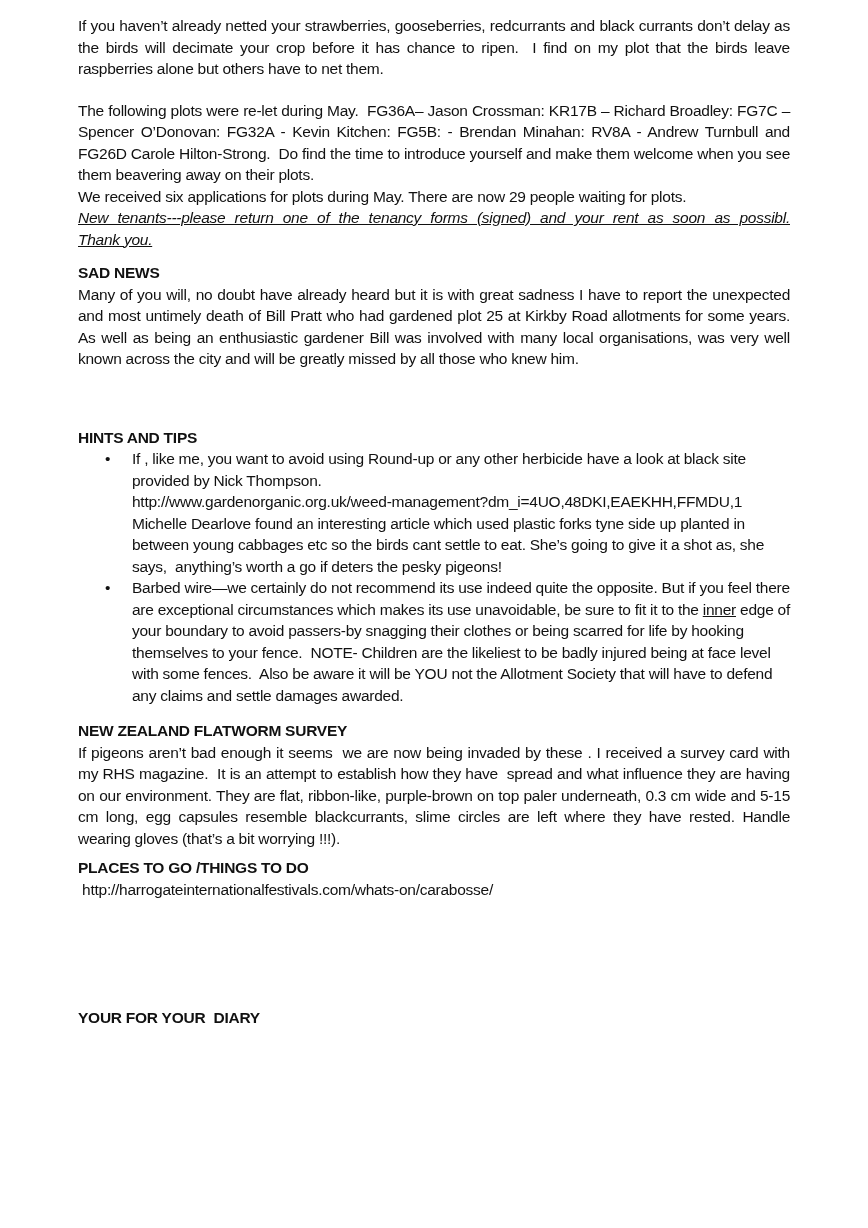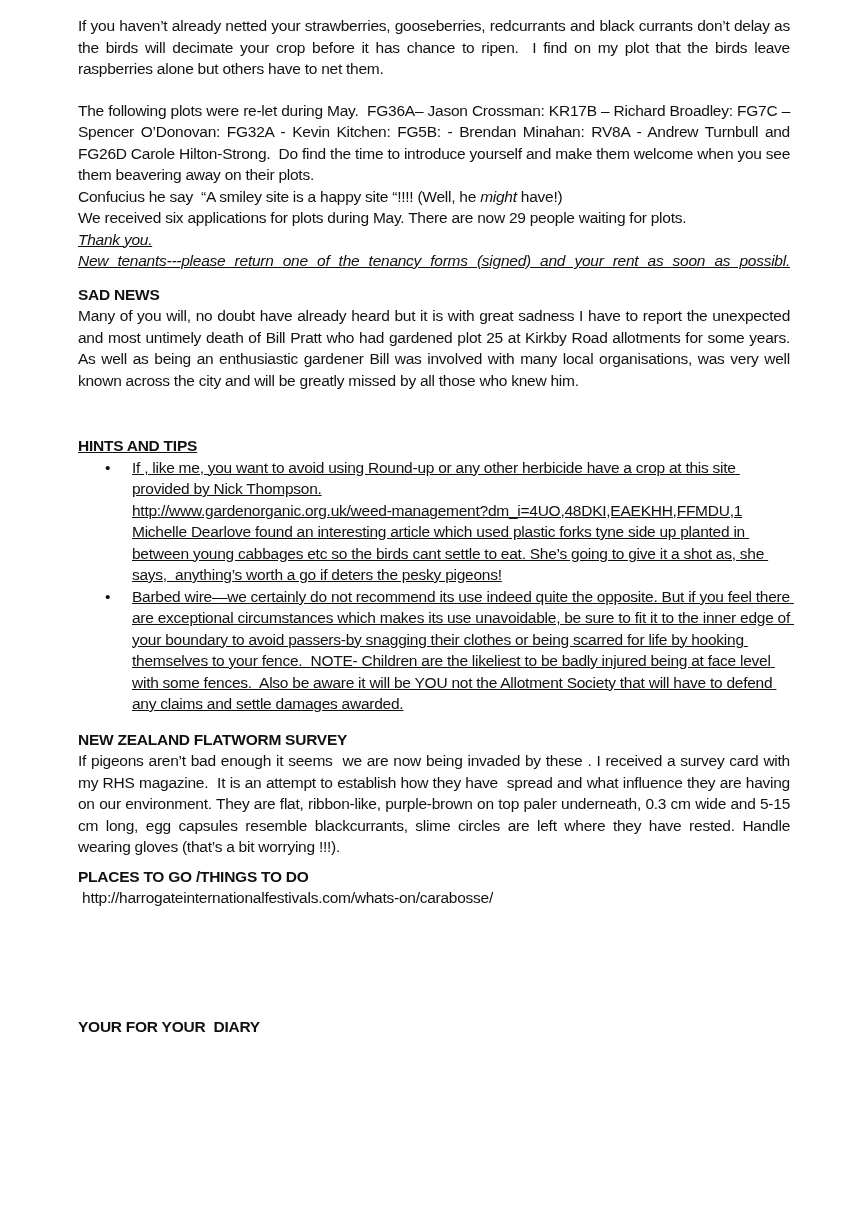--- a/index.html
+++ b/index.html
@@ -16,21 +16,21 @@
     letter-spacing: -0.25px;
     color: #111111;
     overflow: hidden;
   }
   [data-bind] { white-space: pre-wrap; }
   p, h3, ul { margin: 0; padding: 0; }
   h3 { font-size: 15.5px; font-weight: 700; }
   .j { text-align: justify; }
   .sec-welcome  { margin-top: 20px; }
   .sec-sadnews  { margin-top: 12px; }
-  .sec-hints    { margin-top: 44px; text-decoration: underline; }
+  .sec-hints    { margin-top: 57px; }
   .sec-flatworm { margin-top: 14px; }
   .sec-places   { margin-top: 8px; }
   .sec-dates    { margin-top: 107px; }
   .notice { font-style: italic; }
   .notice .nline { display: block; text-decoration: underline; }
   .notice .nline1 { text-align: justify; text-align-last: justify; }
   .em { font-style: italic; }
   .u  { text-decoration: underline; text-align: right; }
   ul.hint-list { list-style: none; }
   ul.hint-list li { position: relative; padding-left: 54px; }
@@ -49,44 +49,41 @@
     <p class="j">
       <span data-bind="intro.p1">If you haven’t already netted your strawberries, gooseberries, redcurrants and black currants don’t delay as the birds will decimate your crop before it has chance to ripen.  I find on my plot that the birds leave raspberries alone but others have to net them.</span>
     </p>
   </section>
 
   <section class="sec-welcome">
     <p class="j">
       <span data-bind="welcome.p1">The following plots were re-let during May.  FG36A– Jason Crossman: KR17B – Richard Broadley: FG7C – Spencer O’Donovan: FG32A - Kevin Kitchen: FG5B: - Brendan Minahan: RV8A - Andrew Turnbull and FG26D Carole Hilton-Strong.  Do find the time to introduce yourself and make them welcome when you see them beavering away on their plots.</span>
     </p>
     <p>
-      <span data-bind="welcome.confucius.pre">Confucius he say  “A smiley site is a happy site “!!!! (Well, he </span><span class="em" data-bind="welcome.confucius.italic">might</span><span data-bind="welcome.confucius.post"> have!)</span>
-    </p>
-    <p>
       <span data-bind="welcome.applications">We received six applications for plots during May. There are now 29 people waiting for plots.</span>
     </p>
     <p class="notice">
+      <span class="nline nline1" data-bind="welcome.notice_line1">New tenants---please return one of the tenancy forms (signed) and your rent as soon as possibl.</span>
       <span class="nline" data-bind="welcome.notice_line2">Thank you.</span>
-      <span class="nline nline1" data-bind="welcome.notice_line1">New tenants---please return one of the tenancy forms (signed) and your rent as soon as possibl.</span>
     </p>
   </section>
 
   <section class="sec-sadnews">
     <h3 data-bind="sad_news.heading">SAD NEWS</h3>
     <p class="j">
       <span data-bind="sad_news.p1">Many of you will, no doubt have already heard but it is with great sadness I have to report the unexpected and most untimely death of Bill Pratt who had gardened plot 25 at Kirkby Road allotments for some years.  As well as being an enthusiastic gardener Bill was involved with many local organisations, was very well known across the city and will be greatly missed by all those who knew him.</span>
     </p>
   </section>
 
   <section class="sec-hints">
     <h3 data-bind="hints.heading">HINTS AND TIPS</h3>
     <ul class="hint-list">
       <li>
         <span class="bullet" data-bind="hints.bullet_glyph">•</span>
-        <span data-bind="hints.bullet1.line1">If , like me, you want to avoid using Round-up or any other herbicide have a crop at this site provided by Nick Thompson.</span><br>
+        <span data-bind="hints.bullet1.line1">If , like me, you want to avoid using Round-up or any other herbicide have a look at black site provided by Nick Thompson.</span><br>
         <span data-bind="hints.bullet1.url">http://www.gardenorganic.org.uk/weed-management?dm_i=4UO,48DKI,EAEKHH,FFMDU,1</span><br>
         <span data-bind="hints.bullet1.rest">Michelle Dearlove found an interesting article which used plastic forks tyne side up planted in between young cabbages etc so the birds cant settle to eat. She’s going to give it a shot as, she says,  anything’s worth a go if deters the pesky pigeons!</span>
       </li>
       <li>
         <span class="bullet" data-bind="hints.bullet_glyph">•</span>
         <span data-bind="hints.bullet2.pre">Barbed wire—we certainly do not recommend its use indeed quite the opposite. But if you feel there are exceptional circumstances which makes its use unavoidable, be sure to fit it to the </span><span class="u" data-bind="hints.bullet2.underlined">inner</span><span data-bind="hints.bullet2.post"> edge of your boundary to avoid passers-by snagging their clothes or being scarred for life by hooking themselves to your fence.  NOTE- Children are the likeliest to be badly injured being at face level with some fences.  Also be aware it will be YOU not the Allotment Society that will have to defend any claims and settle damages awarded.</span>
       </li>
     </ul>
   </section>
 

